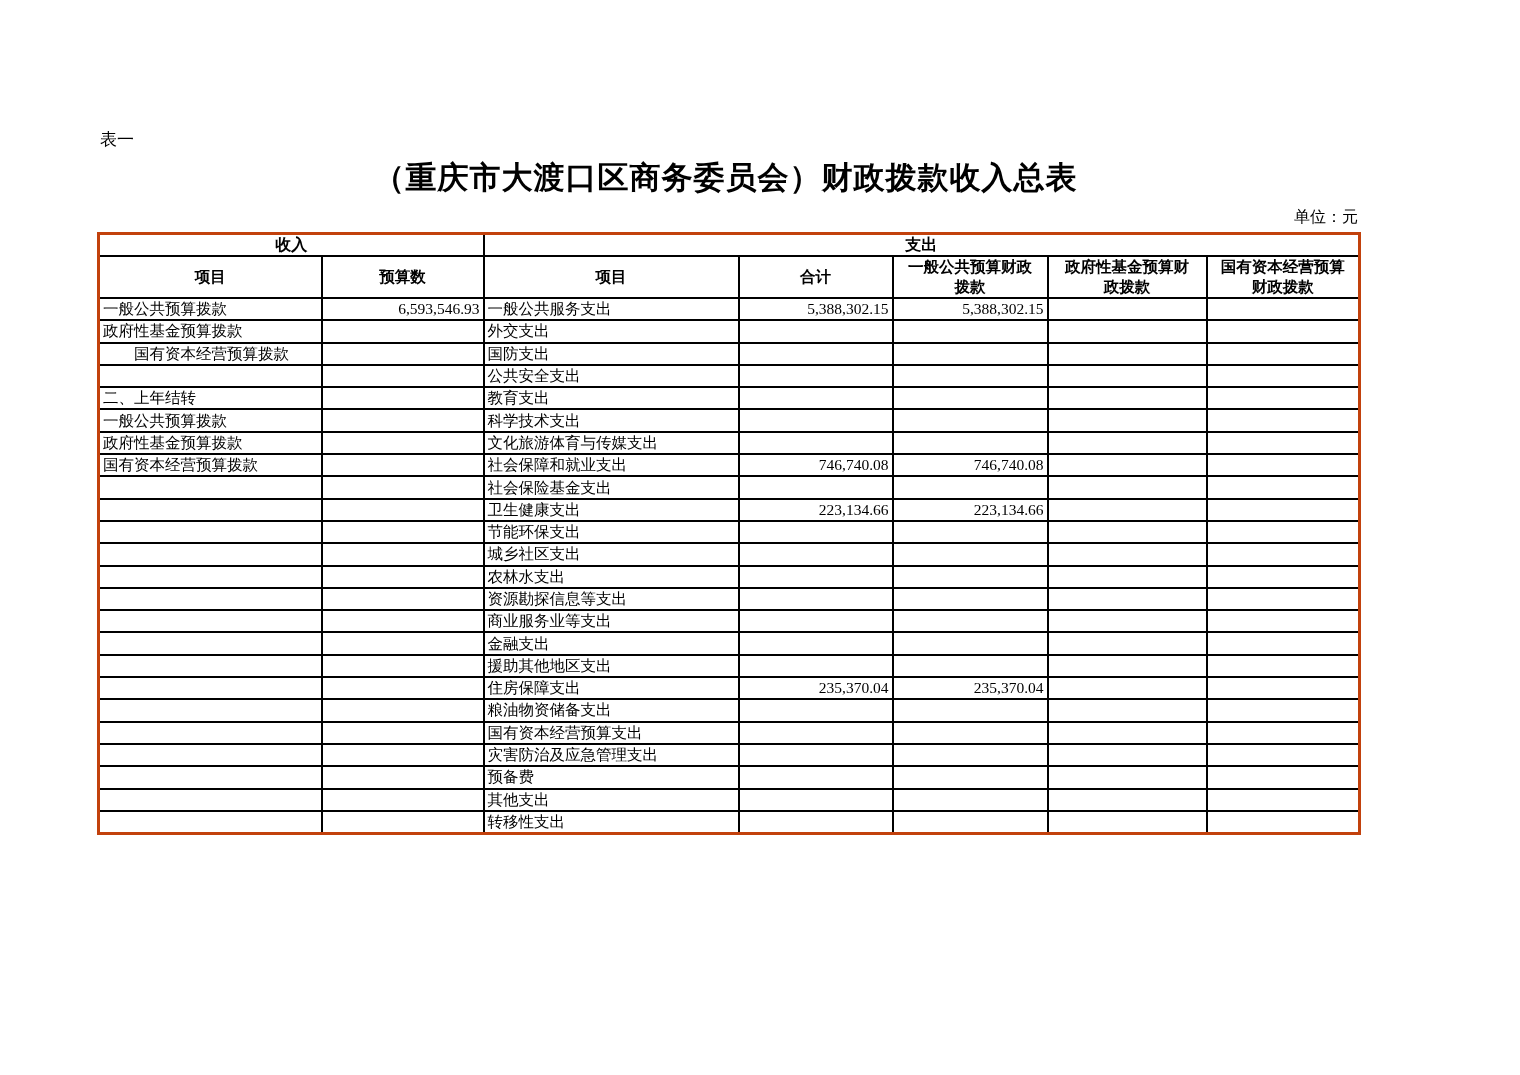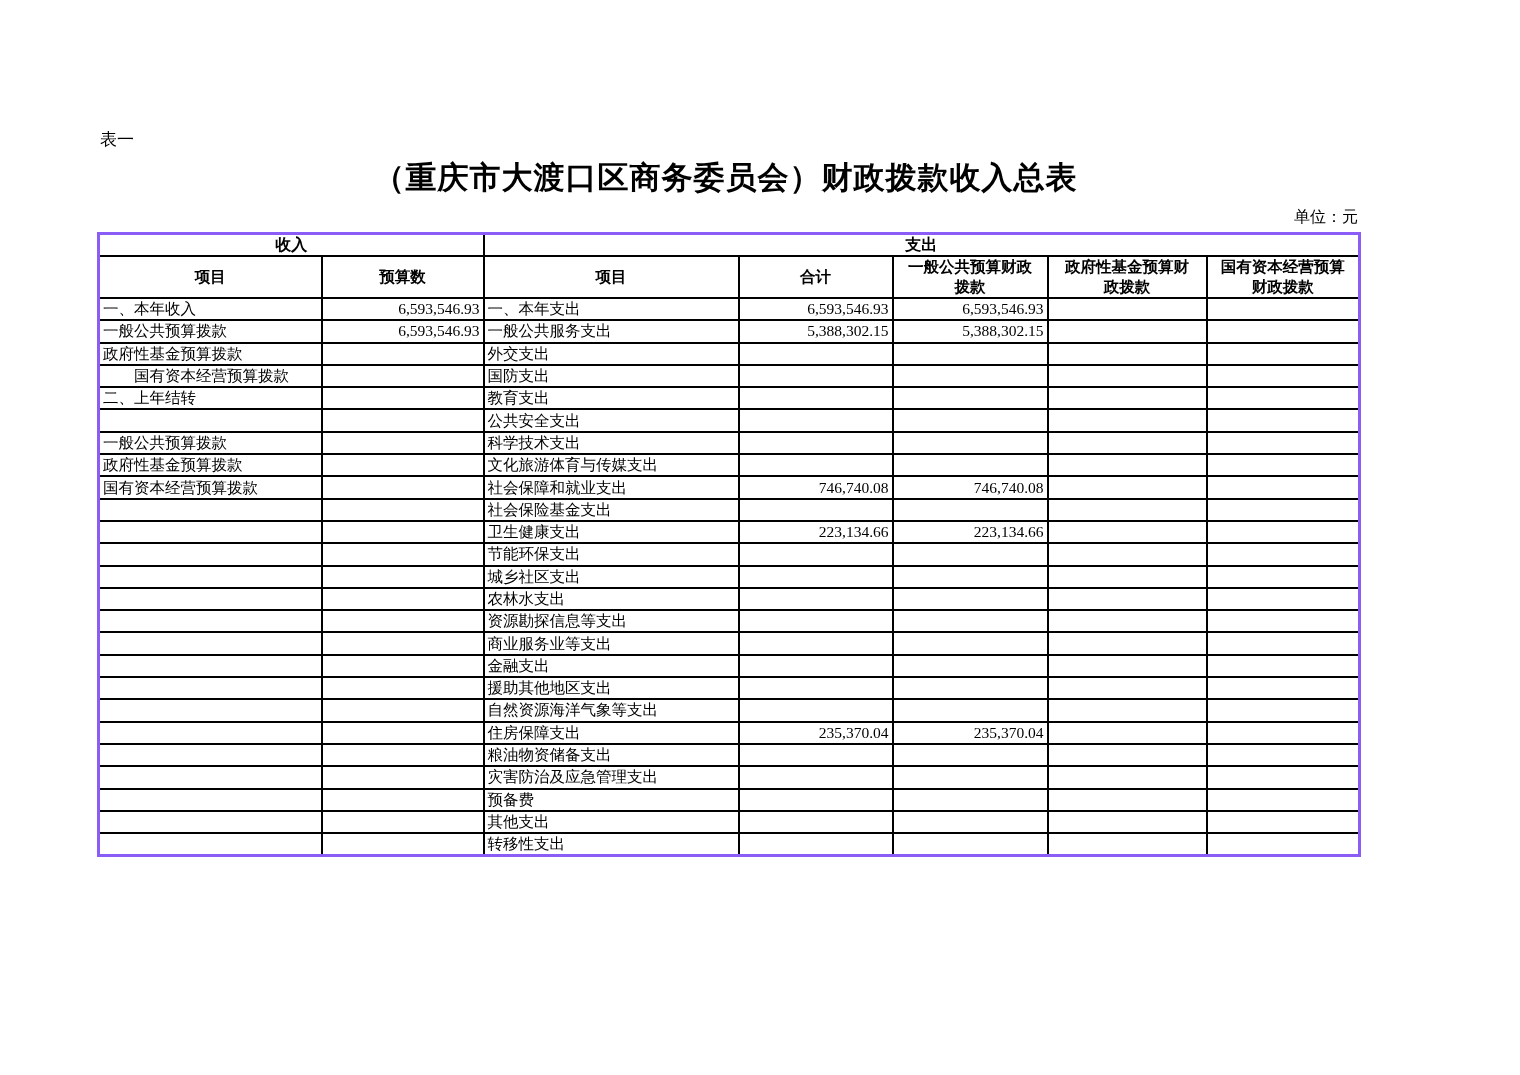--- a/index.html
+++ b/index.html
@@ -44,21 +44,21 @@
     font-size: 16px;
     line-height: 22px;
   }
   table.budget {
     position: absolute;
     left: 97px;
     top: 232px;
     width: 1261px;
     border-collapse: collapse;
     table-layout: fixed;
-    border: 3px solid #8b5cf6;
+    border: 3px solid #c2410c;
   }
   table.budget th,
   table.budget td {
     border: 2px solid #000;
     overflow: hidden;
     padding: 0 3px;
     font-size: 15.5px;
   }
   table.budget th {
     font-weight: bold;
@@ -120,29 +120,20 @@
         <th>一般公共预算财政
 拨款</th>
         <th>政府性基金预算财
 政拨款</th>
         <th>国有资本经营预算
 财政拨款</th>
       </tr>
     </thead>
     <tbody class="body-rows">
         <tr>
-          <td class="label">一、本年收入</td>
-          <td class="number">6,593,546.93</td>
-          <td class="label">一、本年支出</td>
-          <td class="number">6,593,546.93</td>
-          <td class="number">6,593,546.93</td>
-          <td class="number"></td>
-          <td class="number"></td>
-        </tr>
-        <tr>
           <td class="label">一般公共预算拨款</td>
           <td class="number">6,593,546.93</td>
           <td class="label">一般公共服务支出</td>
           <td class="number">5,388,302.15</td>
           <td class="number">5,388,302.15</td>
           <td class="number"></td>
           <td class="number"></td>
         </tr>
         <tr>
           <td class="label">政府性基金预算拨款</td>
@@ -156,32 +147,32 @@
         <tr>
           <td class="label">　　国有资本经营预算拨款</td>
           <td class="number"></td>
           <td class="label">国防支出</td>
           <td class="number"></td>
           <td class="number"></td>
           <td class="number"></td>
           <td class="number"></td>
         </tr>
         <tr>
+          <td class="label"></td>
+          <td class="number"></td>
+          <td class="label">公共安全支出</td>
+          <td class="number"></td>
+          <td class="number"></td>
+          <td class="number"></td>
+          <td class="number"></td>
+        </tr>
+        <tr>
           <td class="label">二、上年结转</td>
           <td class="number"></td>
           <td class="label">教育支出</td>
-          <td class="number"></td>
-          <td class="number"></td>
-          <td class="number"></td>
-          <td class="number"></td>
-        </tr>
-        <tr>
-          <td class="label"></td>
-          <td class="number"></td>
-          <td class="label">公共安全支出</td>
           <td class="number"></td>
           <td class="number"></td>
           <td class="number"></td>
           <td class="number"></td>
         </tr>
         <tr>
           <td class="label">一般公共预算拨款</td>
           <td class="number"></td>
           <td class="label">科学技术支出</td>
           <td class="number"></td>
@@ -284,47 +275,47 @@
           <td class="number"></td>
           <td class="label">援助其他地区支出</td>
           <td class="number"></td>
           <td class="number"></td>
           <td class="number"></td>
           <td class="number"></td>
         </tr>
         <tr>
           <td class="label"></td>
           <td class="number"></td>
-          <td class="label">自然资源海洋气象等支出</td>
-          <td class="number"></td>
-          <td class="number"></td>
-          <td class="number"></td>
-          <td class="number"></td>
-        </tr>
-        <tr>
-          <td class="label"></td>
-          <td class="number"></td>
           <td class="label">住房保障支出</td>
           <td class="number">235,370.04</td>
           <td class="number">235,370.04</td>
           <td class="number"></td>
           <td class="number"></td>
         </tr>
         <tr>
           <td class="label"></td>
           <td class="number"></td>
           <td class="label">粮油物资储备支出</td>
           <td class="number"></td>
           <td class="number"></td>
           <td class="number"></td>
           <td class="number"></td>
         </tr>
         <tr>
           <td class="label"></td>
           <td class="number"></td>
+          <td class="label">国有资本经营预算支出</td>
+          <td class="number"></td>
+          <td class="number"></td>
+          <td class="number"></td>
+          <td class="number"></td>
+        </tr>
+        <tr>
+          <td class="label"></td>
+          <td class="number"></td>
           <td class="label">灾害防治及应急管理支出</td>
           <td class="number"></td>
           <td class="number"></td>
           <td class="number"></td>
           <td class="number"></td>
         </tr>
         <tr>
           <td class="label"></td>
           <td class="number"></td>
           <td class="label">预备费</td>

